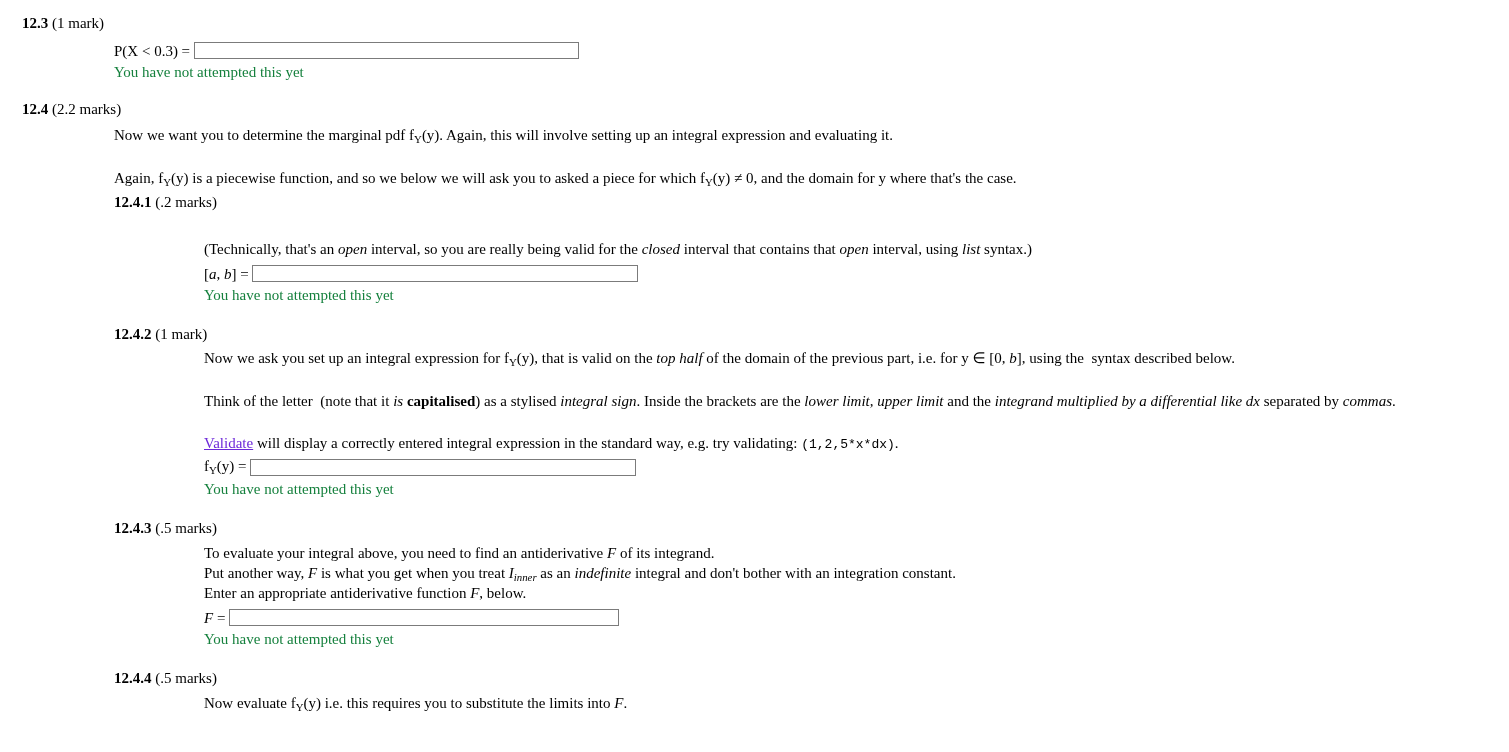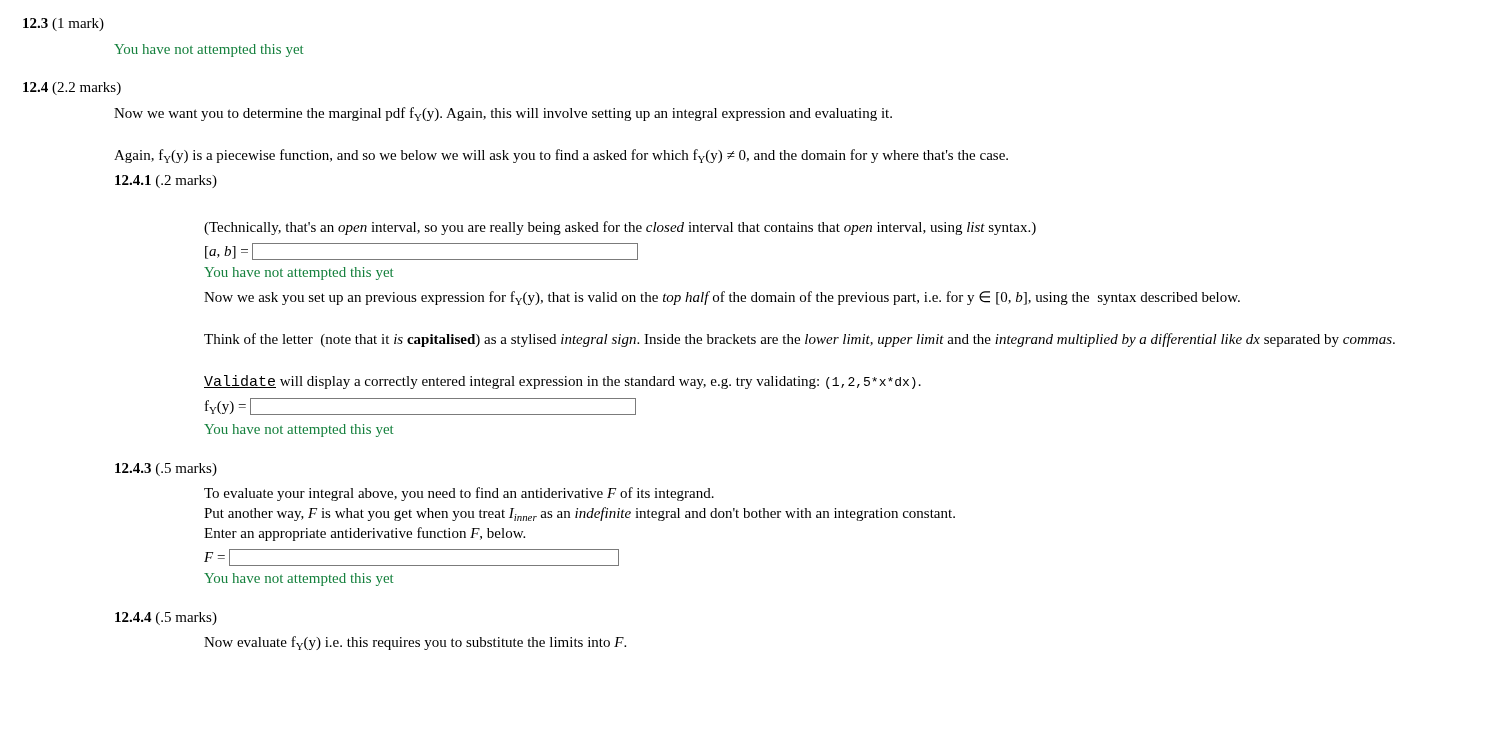--- a/index.html
+++ b/index.html
@@ -76,77 +76,84 @@
     font-size: 0.72em;
     vertical-align: -0.28em;
   }
   .ital { font-style: italic; }
   .bold { font-weight: bold; }
   .mono {
     font-family: "Liberation Mono", monospace;
     font-size: 13px;
   }
   .validate-link {
-    color: #000000;
+    color: #6d28d9;
     text-decoration: underline;
     cursor: pointer;
-    font-family: Liberation Mono, monospace;
   }
   .mathvar { font-style: italic; }
 </style>
 </head>
 <body>
 
 <div class="page">
 
   <div style="height:14px"></div>
   <div class="qhead line">
     <span class="num">12.3</span>
     <span class="marks">(1 mark)</span>
   </div>
 
   <div class="body-indent-1" style="margin-top:6px;">
+    <div class="answer-row" style="margin-top:3px;">
+      <span class="lbl">P(X &lt; 0.3) =</span>
+      <input class="ansbox" style="width: 385px;" type="text" placeholder="">
+    </div>
     <div class="line status" style="margin-top:3px;">You have not attempted this yet</div>
   </div>
 
   <div style="height:18px"></div>
   <div class="qhead line">
     <span class="num">12.4</span>
     <span class="marks">(2.2 marks)</span>
   </div>
 
   <div class="body-indent-1" style="margin-top:6px;">
     <div class="line"><span>Now we want you to determine the marginal pdf f</span><span class="sub">Y</span><span>(y). Again, this will involve setting up an integral expression and evaluating it.</span></div>
 
     <div class="gap-lg"></div>
 
-    <div class="line"><span>Again, f</span><span class="sub">Y</span><span>(y) is a piecewise function, and so we below we will ask you to find a asked for which f</span><span class="sub">Y</span><span>(y) ≠ 0, and the domain for y where that's the case.</span></div>
+    <div class="line"><span>Again, f</span><span class="sub">Y</span><span>(y) is a piecewise function, and so we below we will ask you to asked a piece for which f</span><span class="sub">Y</span><span>(y) ≠ 0, and the domain for y where that's the case.</span></div>
   </div>
 
   <div class="subhead line" style="margin-top:4px;">
     <span class="num">12.4.1</span>
     <span class="marks">(.2 marks)</span>
   </div>
 
   <div class="body-indent-2" style="margin-top:5px;">
 
     <div class="gap-lg"></div>
 
-    <div class="line"><span>(Technically, that's an </span><span class="ital">open</span><span> interval, so you are really being asked for the </span><span class="ital">closed</span><span> interval that contains that </span><span class="ital">open</span><span> interval, using </span><span class="ital">list</span><span> syntax.)</span></div>
+    <div class="line"><span>(Technically, that's an </span><span class="ital">open</span><span> interval, so you are really being valid for the </span><span class="ital">closed</span><span> interval that contains that </span><span class="ital">open</span><span> interval, using </span><span class="ital">list</span><span> syntax.)</span></div>
 
     <div class="answer-row" style="margin-top:3px;">
       <span class="lbl"><span>[</span><span class="mathvar">a</span><span>, </span><span class="mathvar">b</span><span>] =</span></span>
       <input class="ansbox" style="width: 386px;" type="text" placeholder="">
     </div>
     <div class="line status" style="margin-top:3px;">You have not attempted this yet</div>
   </div>
 
+  <div class="subhead line" style="margin-top:19px;">
+    <span class="num">12.4.2</span>
+    <span class="marks">(1 mark)</span>
+  </div>
 
   <div class="body-indent-2" style="margin-top:5px;">
-    <div class="line"><span>Now we ask you set up an previous expression for f</span><span class="sub">Y</span><span>(y), that is valid on the </span><span class="ital">top half</span><span> of the domain of the previous part, i.e. for y ∈ [0, </span><span class="mathvar">b</span><span>], using the ΢ syntax described below.</span></div>
+    <div class="line"><span>Now we ask you set up an integral expression for f</span><span class="sub">Y</span><span>(y), that is valid on the </span><span class="ital">top half</span><span> of the domain of the previous part, i.e. for y ∈ [0, </span><span class="mathvar">b</span><span>], using the ΢ syntax described below.</span></div>
 
     <div class="gap-lg"></div>
 
     <div class="line"><span>Think of the letter ΢ (note that it </span><span class="ital">is</span><span>&nbsp;</span><span class="bold">capitalised</span><span>) as a stylised </span><span class="ital">integral sign</span><span>. Inside the brackets are the </span><span class="ital">lower limit, upper limit</span><span> and the </span><span class="ital">integrand multiplied by a differential like dx</span><span> separated by </span><span class="ital">commas</span><span>.</span></div>
 
     <div class="gap-lg"></div>
 
     <div class="line"><span class="validate-link">Validate</span><span> will display a correctly entered integral expression in the standard way, e.g. try validating: </span><span class="mono">΢(1,2,5*x*dx)</span><span>.</span></div>
 
     <div class="answer-row" style="margin-top:3px;">

